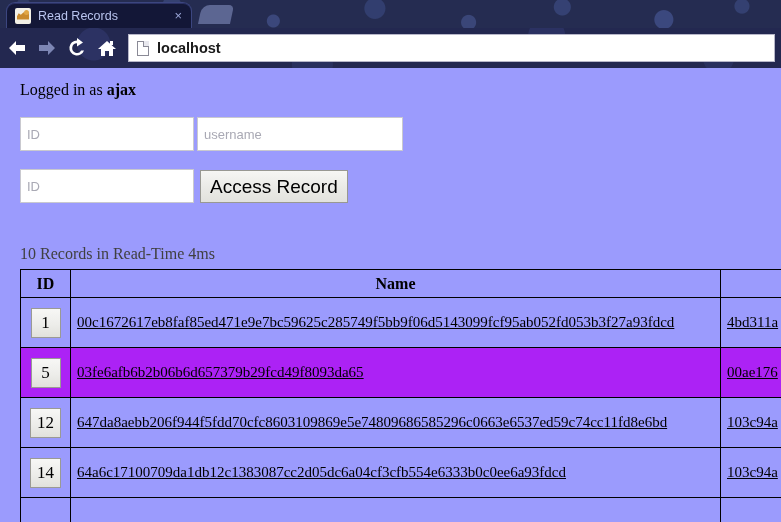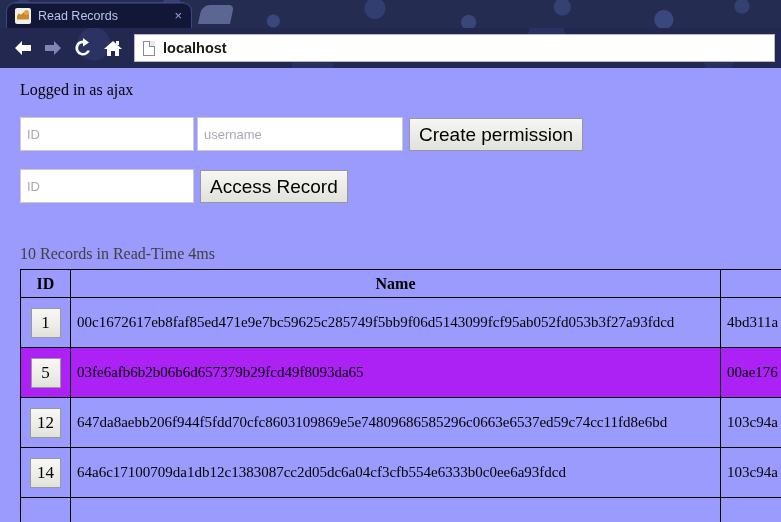--- a/index.html
+++ b/index.html
@@ -96,21 +96,21 @@
     border-top-left-radius: 8px;
     border-top-right-radius: 5px;
     transform: skewX(-12deg);
   }
 
   .navbar {
     height: 40px;
     background: #232850;
     display: flex;
     align-items: center;
-    padding: 0 6px 0 8px;
+    padding: 0 6px 0 2px;
     position: relative;
   }
   .navbar .navpattern {
     position: absolute; inset: 0;
     background-color: #232850;
     background-image:
       radial-gradient(circle at 12% 40%, #2d3466 0 16px, transparent 17px),
       radial-gradient(circle at 40% 90%, #2a3160 0 20px, transparent 21px),
       radial-gradient(circle at 70% 20%, #2c3364 0 18px, transparent 19px),
       radial-gradient(circle at 92% 75%, #2a3160 0 15px, transparent 16px);
@@ -163,21 +163,21 @@
     background: #9b9bfd;
     overflow: hidden;
     font-family: "Liberation Serif", serif;
     padding: 0 0 0 20px;
   }
   .loginline {
     font-size: 16px;
     color: #000;
     padding-top: 13px;
   }
-  .loginline b { font-weight: normal; }
+  .loginline b { font-weight: bold; }
 
   .formrow {
     display: flex;
     align-items: center;
     margin-top: 18px;
   }
   .formrow:first-of-type { margin-top: 22px; }
   .field {
     height: 34px;
     background: #ffffff;
@@ -239,21 +239,21 @@
     padding: 4px 6px;
     background: linear-gradient(to bottom, #f7f7f5 0%, #ededea 55%, #e1e1dc 100%);
     border: 1px solid #9a9a94;
     font-family: "Liberation Serif", serif;
     font-size: 17px;
     color: #000;
     cursor: pointer;
   }
   tr.highlight td { background: #ac22f5; }
   tr.normal td { background: #9b9bfd; }
-  .namecell { white-space: nowrap; overflow: hidden; }
+  .namecell { white-space: nowrap; overflow: hidden; text-decoration: underline; }
 </style>
 </head>
 <body>
 
 <div class="browser">
 
   <div class="tabstrip">
     <div class="persona-pattern"></div>
     <div class="tab">
       <span class="tab-favicon"></span>
@@ -294,21 +294,20 @@
 
   <div class="content">
 
     <div class="loginline">
       <span>Logged in as </span><b>ajax</b>
     </div>
 
     <div class="formrow">
       <input class="field id" type="text" placeholder="ID" style="">
       <input class="field second" type="text" placeholder="username" style="">
-      <button class="formbtn">Create permission</button>
     </div>
 
     <div class="formrow">
       <input class="field id" type="text" placeholder="ID" style="">
       <button class="formbtn">Access Record</button>
     </div>
 
     <div class="recordline">10 Records in Read-Time 4ms</div>
 
     <table class="recordtable">

